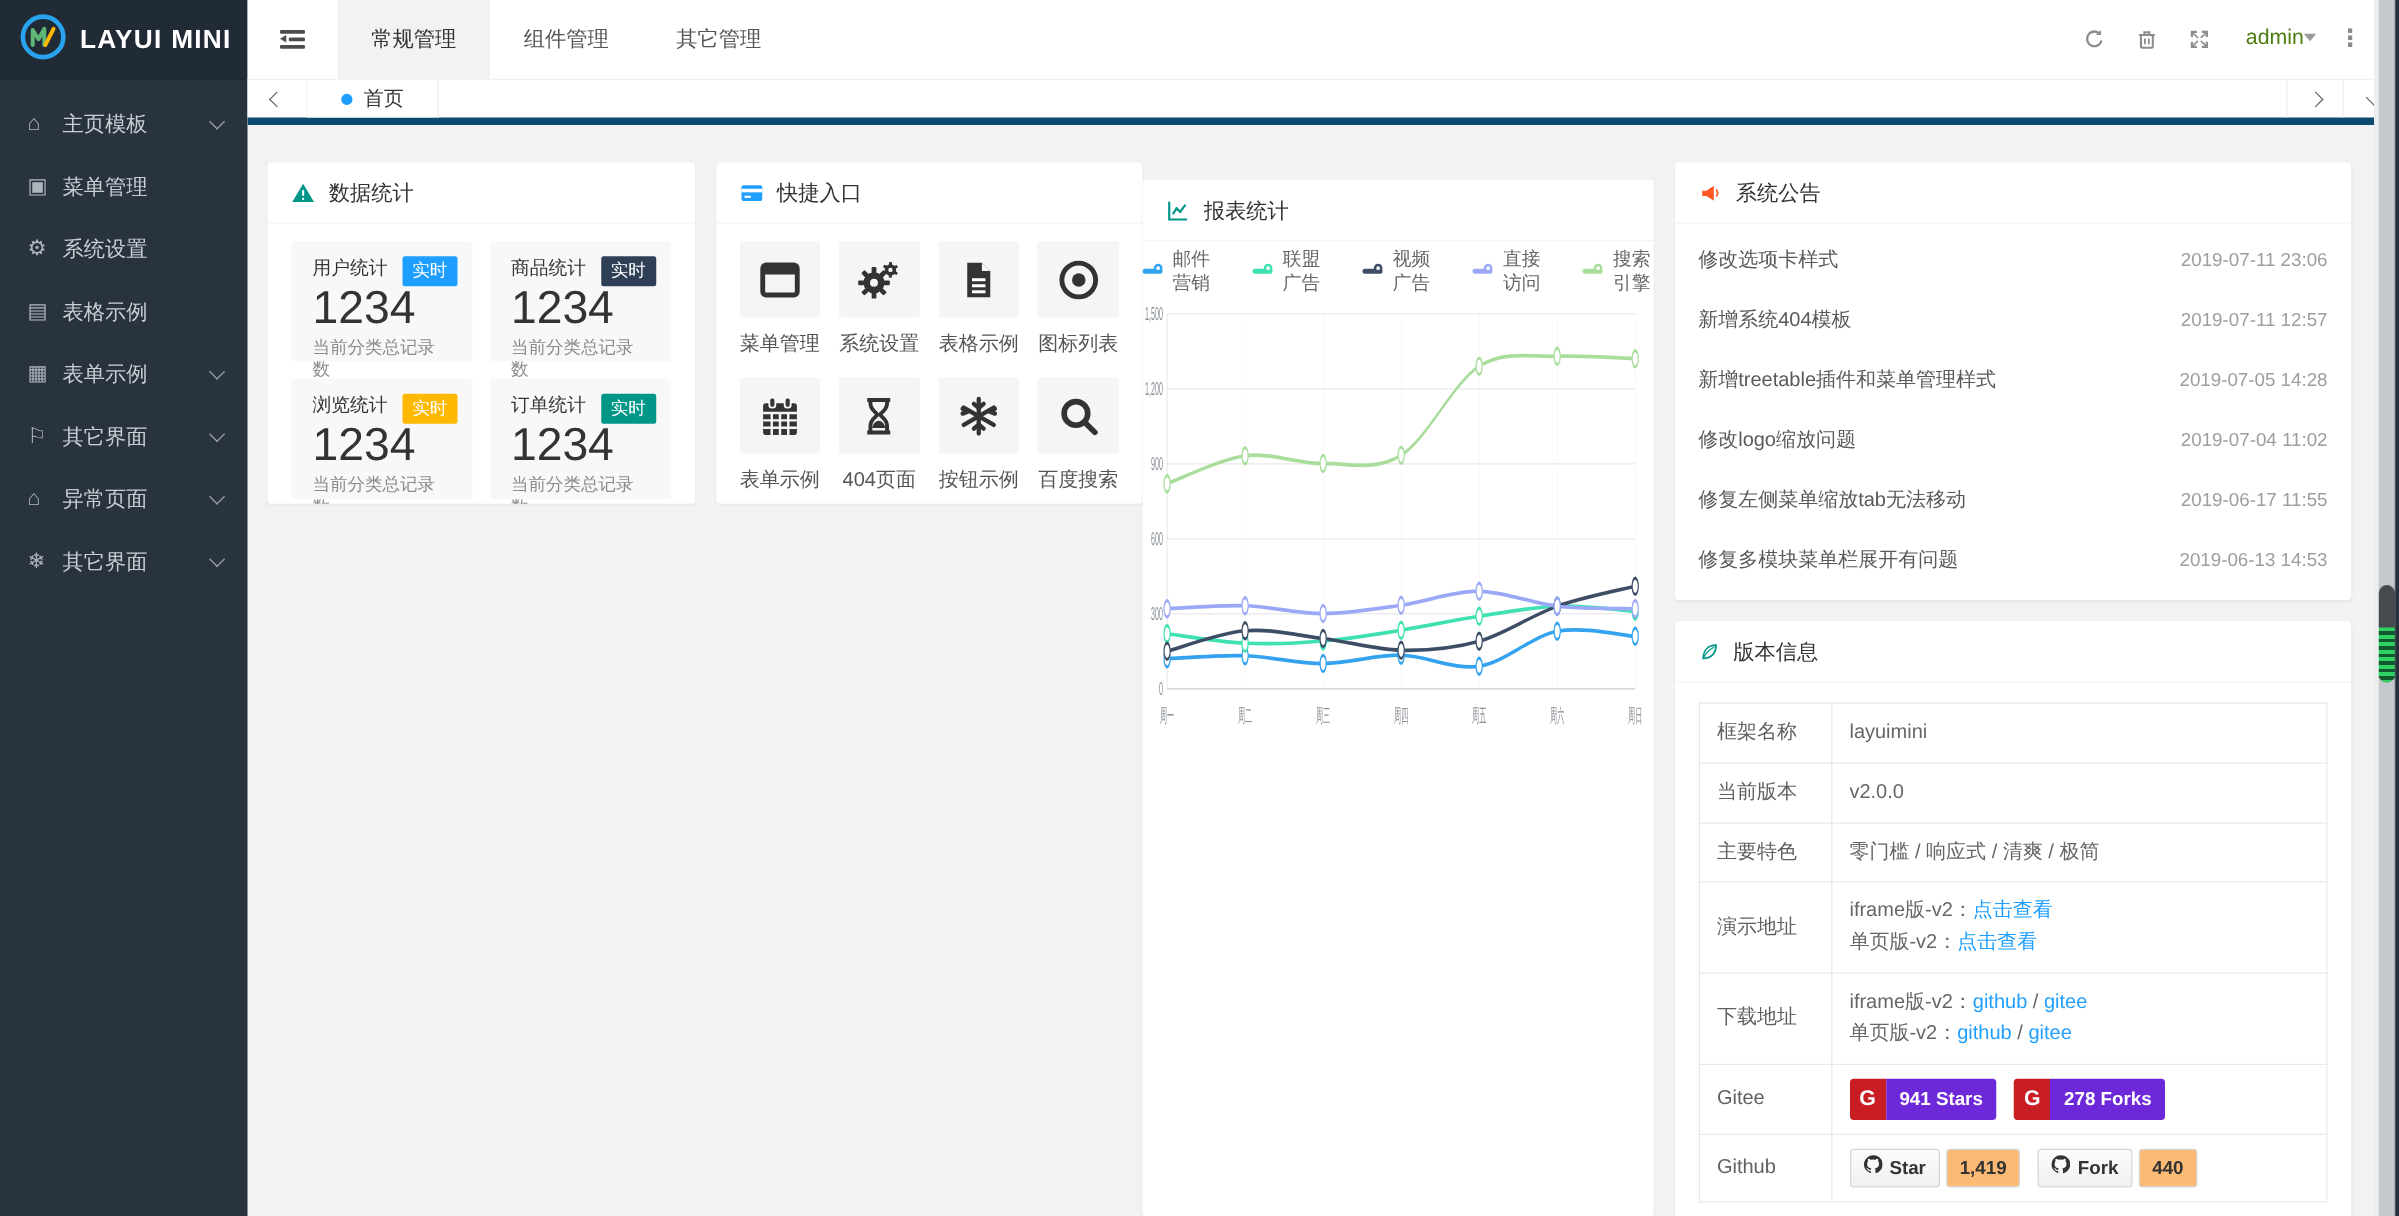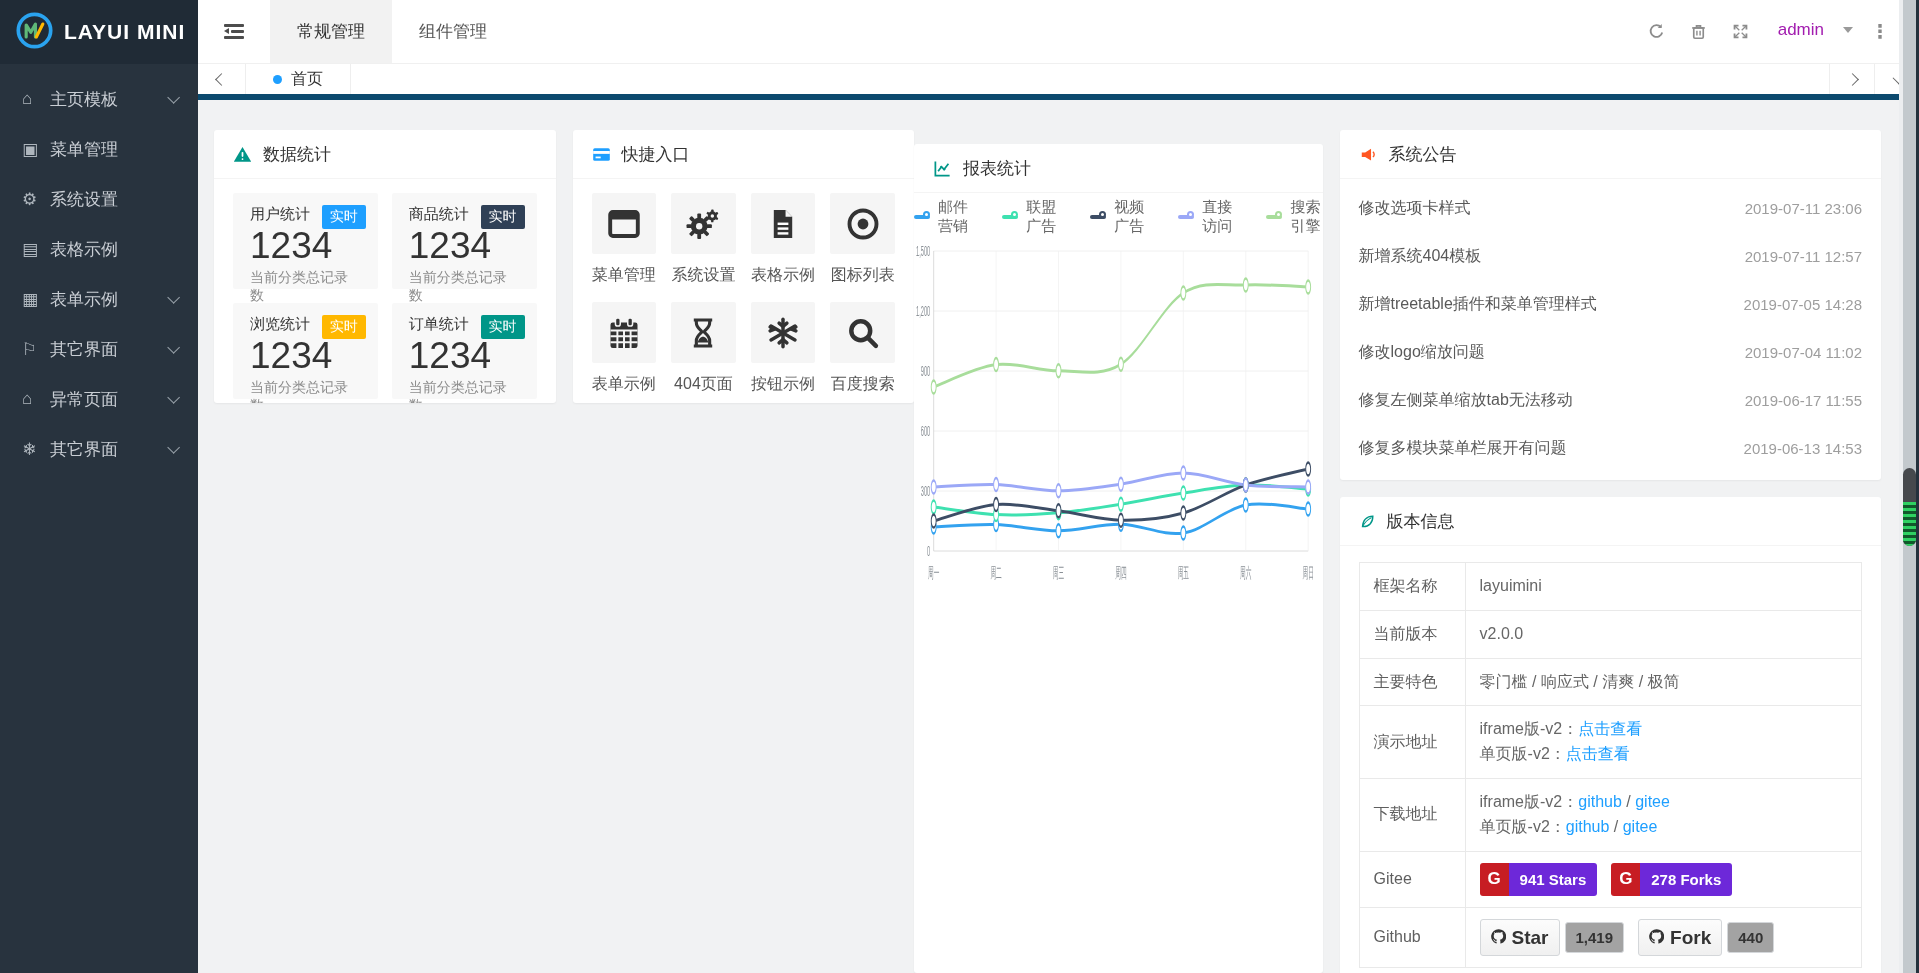--- a/index.html
+++ b/index.html
@@ -28,21 +28,21 @@
   .bars i:nth-child(2){ top:6.2px; width:13px; }
   .bars i:nth-child(3){ top:12.4px; width:20px; }
   .bars b { position:absolute; left:0; top:3.6px; width:0; height:0;
     border-top:3.8px solid transparent; border-bottom:3.8px solid transparent; border-right:5.5px solid #4d4d4d; }
   .top-tabs { display:flex; }
   .top-tab { padding:0 27px; display:flex; align-items:center; font-size:17px; color:#555; cursor:pointer; }
   .top-tab.active { background:#f2f2f2; color:#333; }
   .top-right { margin-left:auto; display:flex; align-items:center; gap:0; padding-right:22px; }
   .tb-icon { width:42px; display:flex; justify-content:center; align-items:center; cursor:pointer; }
   .tb-icon svg { display:block; }
-  .user { display:flex; align-items:center; gap:19px; margin:0 10px 4px 16px; color:#a21caf; font-size:17px; cursor:pointer; }
+  .user { display:flex; align-items:center; gap:0; margin:0 10px 4px 16px; color:#4d7c0f; font-size:17px; cursor:pointer; }
   .user-caret { width:0; height:0; border-left:5px solid transparent; border-right:5px solid transparent; border-top:6px solid #9a9a9a; }
   .kebab { font-size:19px; color:#8a8a8a; width:34px; text-align:center; cursor:pointer; font-weight:bold; }
 
   
   .tabstrip { height:36px; background:#fff; display:flex; align-items:stretch; border-bottom:6px solid #0c4a6e; }
   .ts-btn { width:48px; display:flex; align-items:center; justify-content:center; cursor:pointer; }
   .chev { width:9px; height:9px; border-right:1.8px solid #666; border-bottom:1.8px solid #666; display:inline-block; }
   .chev.left  { transform:rotate(135deg); }
   .chev.right { transform:rotate(-45deg); }
   .chev.down  { transform:rotate(45deg) translateY(-2px); }
@@ -99,22 +99,22 @@
   table.ver { width:100%; border-collapse:collapse; }
   table.ver td { border:1px solid #e9e9e9; font-size:16px; padding:11px 14px; color:#666; line-height:1.55; }
   table.ver td.k { width:106px; color:#5f5f5f; }
   a.lnk { color:#1E9FFF; text-decoration:none; cursor:pointer; }
   .g-badge { display:inline-flex; align-items:stretch; margin-right:14px; cursor:pointer; vertical-align:middle; }
   .g-ico { background:#C71D23; color:#fff; width:29px; display:flex; align-items:center; justify-content:center;
     font-weight:bold; font-size:17px; border-radius:3px 0 0 3px; }
   .g-label { background:#6d28d9; color:#fff; font-size:15px; font-weight:bold; padding:5px 11px; border-radius:0 3px 3px 0; display:flex; align-items:center; }
   .gh-group { display:inline-flex; align-items:center; margin-right:14px; cursor:pointer; vertical-align:middle; }
   .gh-btn { display:inline-flex; align-items:center; gap:6px; border:1px solid #d4d7da; background:linear-gradient(#fcfcfc,#f0f0f0);
-    padding:3px 10px; border-radius:3px; font-size:19px; font-weight:bold; color:#333; }
-  .gh-count { border:1px solid #d4d7da; background:#a3a3a3; padding:3px 10px; border-radius:3px; font-size:15px; font-weight:bold; color:#333; margin-left:5px; }
+    padding:3px 10px; border-radius:3px; font-size:15px; font-weight:bold; color:#333; }
+  .gh-count { border:1px solid #d4d7da; background:#fdba74; padding:3px 10px; border-radius:3px; font-size:15px; font-weight:bold; color:#333; margin-left:5px; }
 
   
   .scrollzone { position:fixed; top:0; right:0; width:20px; height:100%; background:#eceef0; }
   .scroll-track { position:absolute; top:0; right:3px; width:13px; height:100%; background:#c3c9cd; }
   .scroll-thumb { position:absolute; top:468px; right:3px; width:13px; height:78px; border-radius:7px; overflow:hidden; background:#46494d; cursor:pointer; }
   .scroll-thumb .stripes { position:absolute; bottom:0; left:0; width:100%; height:44px;
     background:repeating-linear-gradient(180deg,#2fd162 0 3px,#11592b 3px 6px); }
   .page-edge { position:fixed; top:0; right:0; width:3px; height:100%; background:#24313c; }
 </style>
 </head>
@@ -181,20 +181,21 @@
         <span class="bars">
             <i></i>
             <i></i>
             <i></i>
             <b></b>
           </span>
       </div>
       <nav class="top-tabs" id="top-tabs">
           <div class="top-tab active">常规管理</div>
           <div class="top-tab">组件管理</div>
+          <div class="top-tab">其它管理</div>
         </nav>
       <div class="top-right">
         <span class="tb-icon">
           <svg width="19" height="19" viewBox="0 0 24 24" fill="none" stroke="#8c8c8c" stroke-width="2.3">
             <path d="M19.2 13.2A7.4 7.4 0 1 1 17.6 6.6"></path>
               <path d="M18.6 2.6 v5 h-5" fill="#8c8c8c" stroke="none"></path>
           </svg>
         </span>
         <span class="tb-icon">
           <svg width="19" height="19" viewBox="0 0 24 24" fill="none" stroke="#8c8c8c" stroke-width="2.1">

